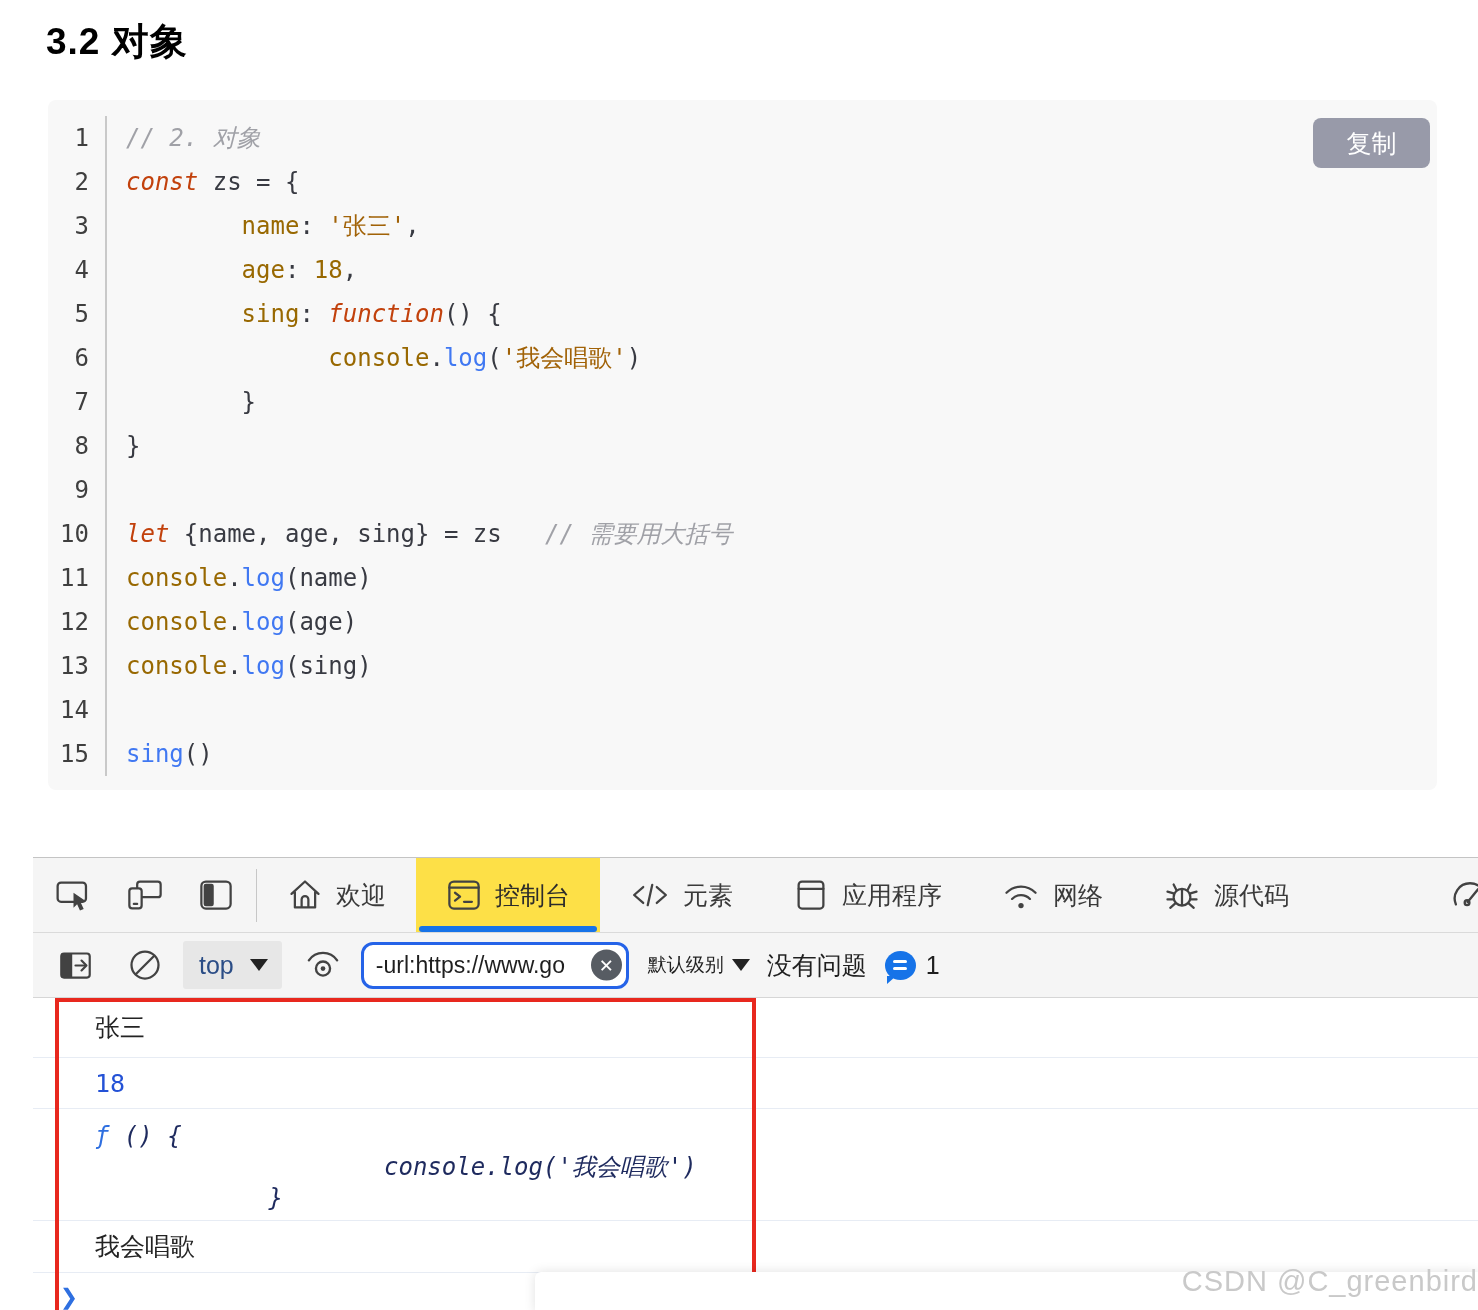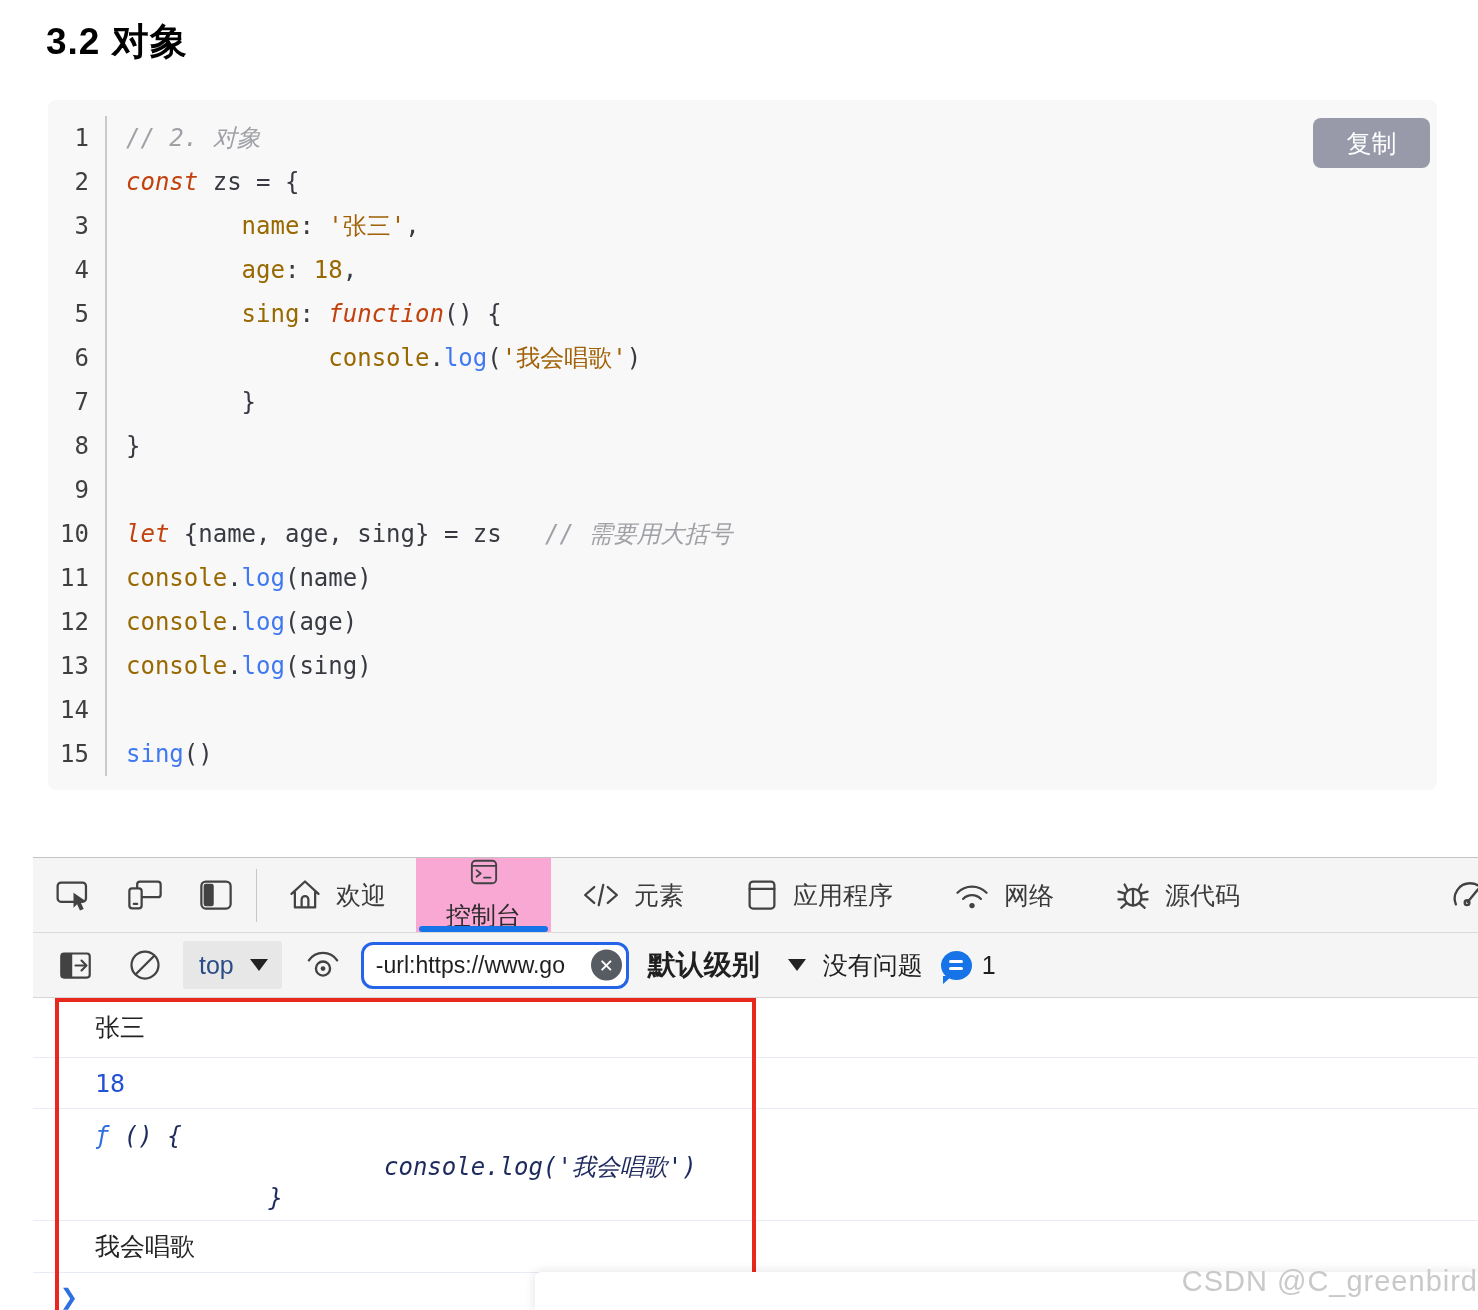--- a/index.html
+++ b/index.html
@@ -47,21 +47,21 @@
     display:flex;align-items:stretch;position:relative;overflow:hidden;
   }
   .navicons{display:flex;align-items:center;gap:34px;padding:0 22px 0 22px;}
   .icon-btn{display:flex;align-items:center;justify-content:center;}
   .icon-btn svg{display:block;}
   .vdiv{width:1px;background:#c7c7c7;margin:11px 0 10px 0;}
   .tab{
     display:flex;align-items:center;gap:13px;padding:0 30px;
     font-size:25px;color:#3a3a3a;position:relative;white-space:nowrap;
   }
-  .tab.active{background:#f9a8d4;color:#2b2b2b;flex-direction:column;}
+  .tab.active{background:#fde047;color:#2b2b2b;}
   .tab.active::after{
     content:"";position:absolute;left:3px;right:3px;bottom:0;height:6px;
     background:#1673e8;border-radius:4px;
   }
   .tab-gauge{margin-left:auto;margin-right:-12px;display:flex;align-items:center;}
   
   .toolbar2{
     height:64px;background:#f5f5f5;border-bottom:1px solid #d6d6d6;
     display:flex;align-items:center;position:relative;
   }
@@ -83,21 +83,21 @@
     border:none;outline:none;width:100%;height:100%;padding:0 36px 0 12px;
     font-size:23px;color:#1f1f1f;font-family:"Liberation Sans",sans-serif;
     background:transparent;
   }
   .filter-clear{
     position:absolute;right:4px;top:50%;transform:translateY(-50%);
     width:31px;height:31px;border-radius:50%;background:#575c63;color:#fff;
     display:flex;align-items:center;justify-content:center;font-size:18px;
     border:none;cursor:pointer;
   }
-  .dd-label{display:flex;align-items:center;gap:28px;font-size:28px;color:#1f1f1f;font-weight:bold;}
+  .dd-label{display:flex;align-items:center;gap:8px;font-size:19px;color:#1f1f1f;}
   .plain-label{font-size:25px;color:#1f1f1f;}
   .chat-bubble{
     position:relative;width:31px;height:29px;background:#1673e8;border-radius:50%;
     display:flex;flex-direction:column;align-items:center;justify-content:center;gap:4px;
   }
   .chat-bubble i{display:block;width:14px;height:3px;background:#fff;border-radius:2px;}
   .chat-bubble::after{
     content:"";position:absolute;left:2px;bottom:-4px;width:0;height:0;
     border-top:8px solid #1673e8;border-right:9px solid transparent;
   }

